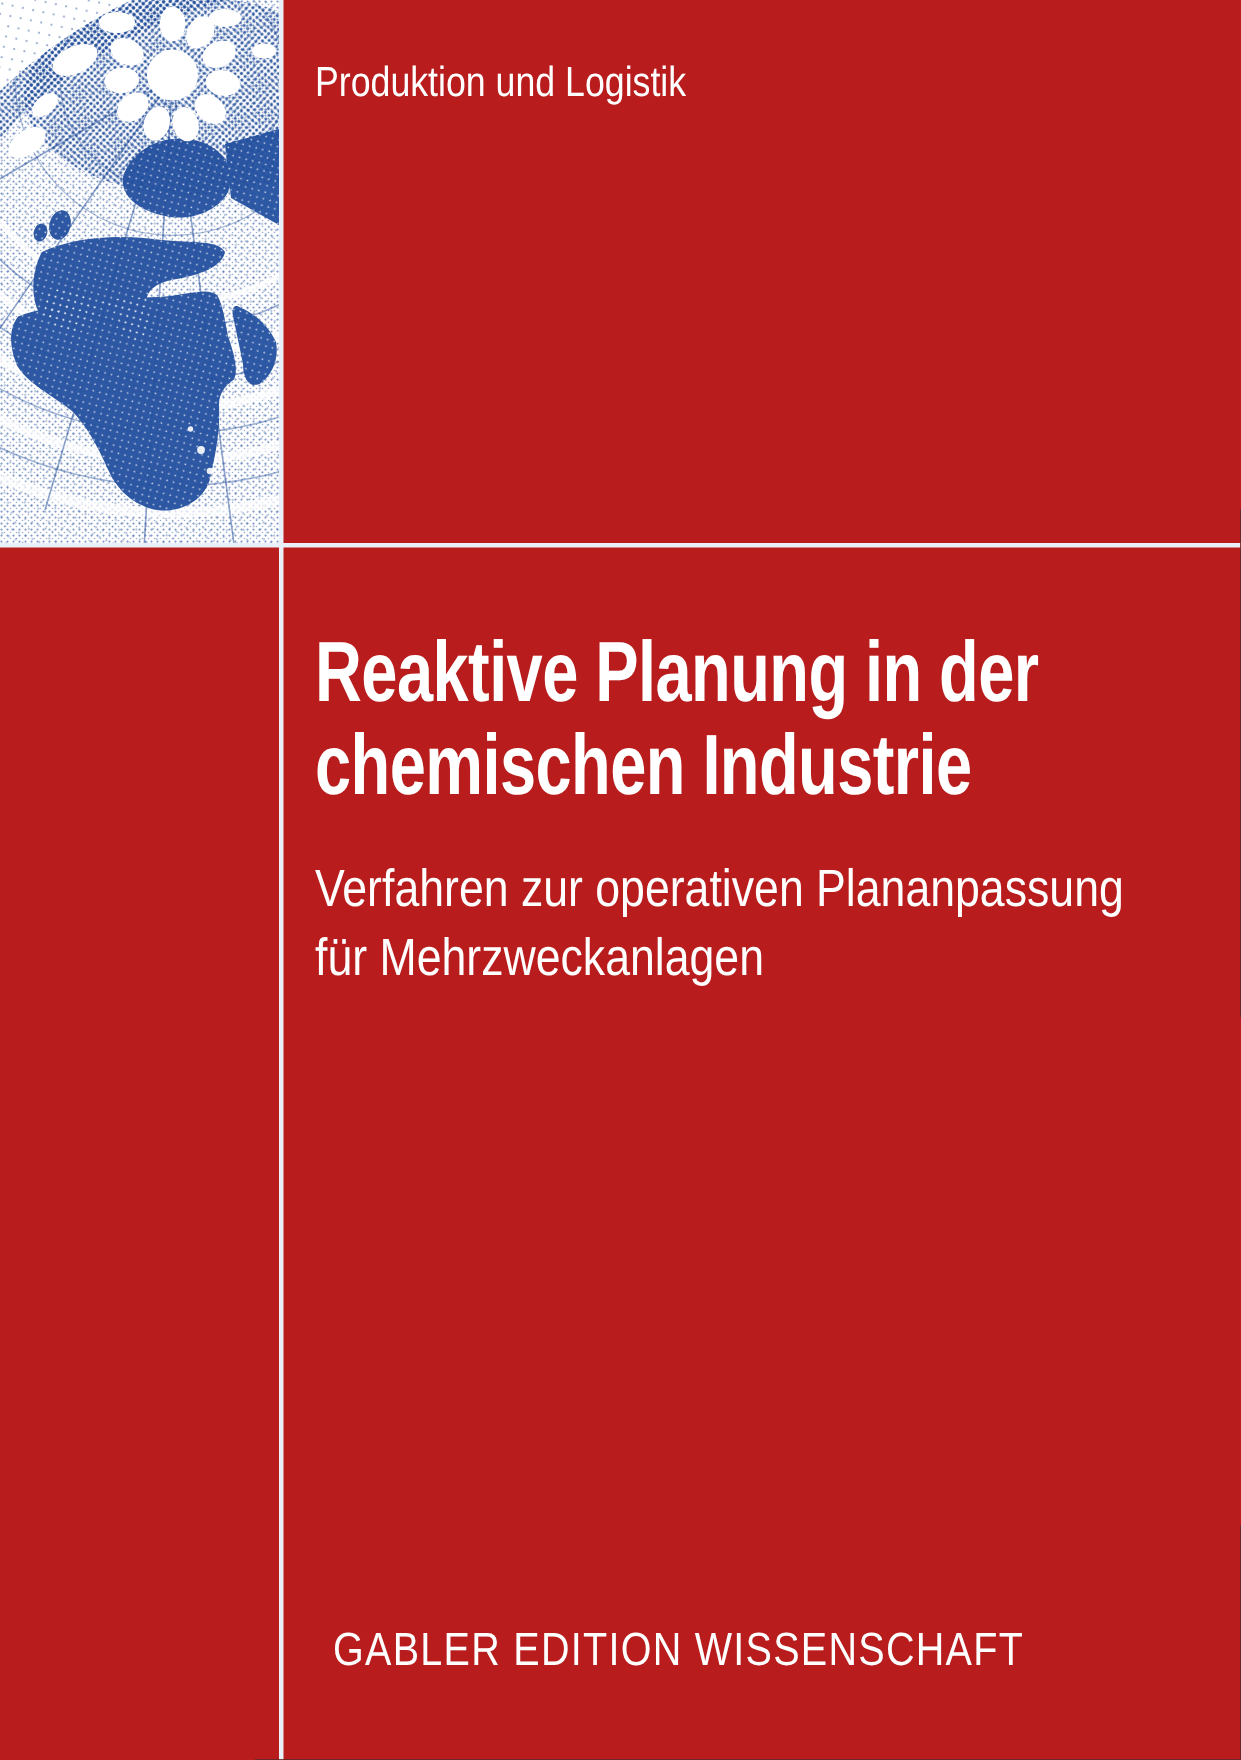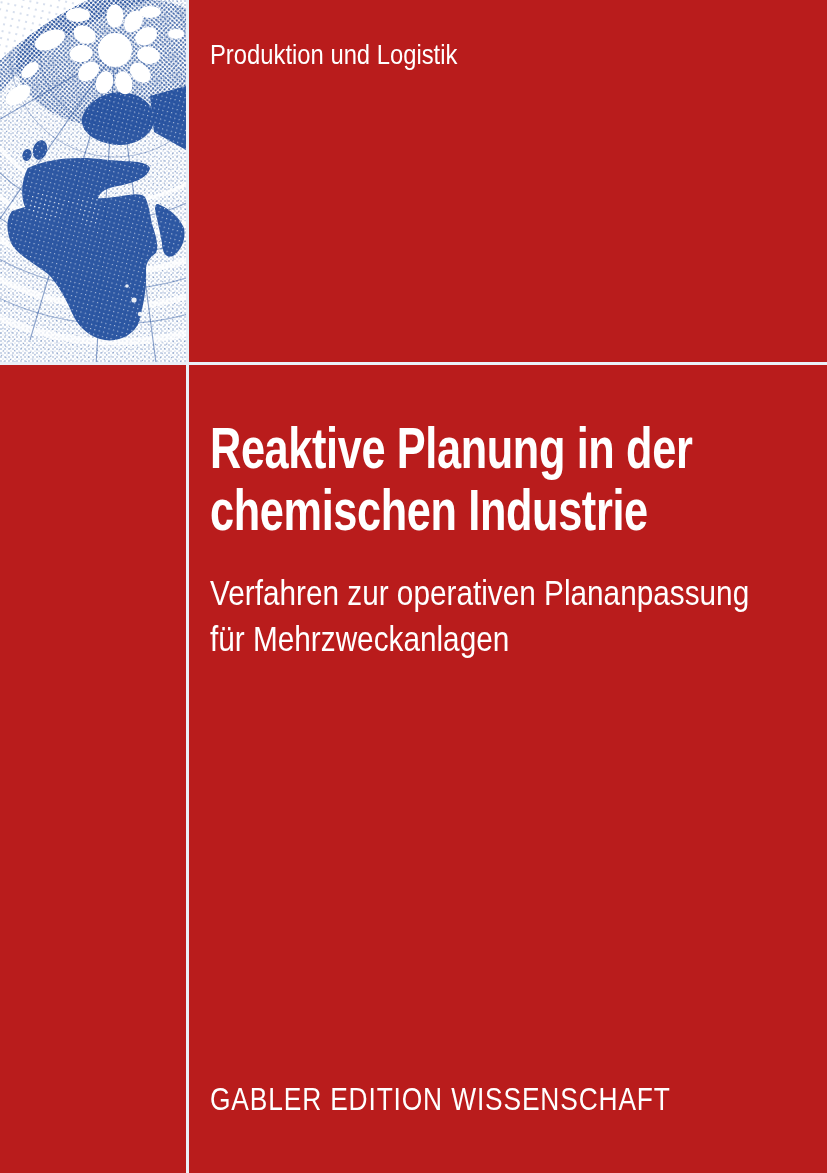--- a/index.html
+++ b/index.html
@@ -63,21 +63,21 @@
   .book-subtitle {
     position: absolute;
     left: 210px; top: 570px;
     font-size: 35px;
     font-weight: 400;
     line-height: 46px;
   }
   .book-subtitle .cond { transform: scaleX(0.85); }
   .publisher-imprint {
     position: absolute;
-    left: 210px; top: 1082px;
+    left: 222px; top: 1082px;
     font-size: 31px;
     font-weight: 400;
     letter-spacing: 1px;
   }
   .publisher-imprint .cond { transform: scaleX(0.85); }
 </style>
 </head>
 <body>
 
 <div class="cover">

